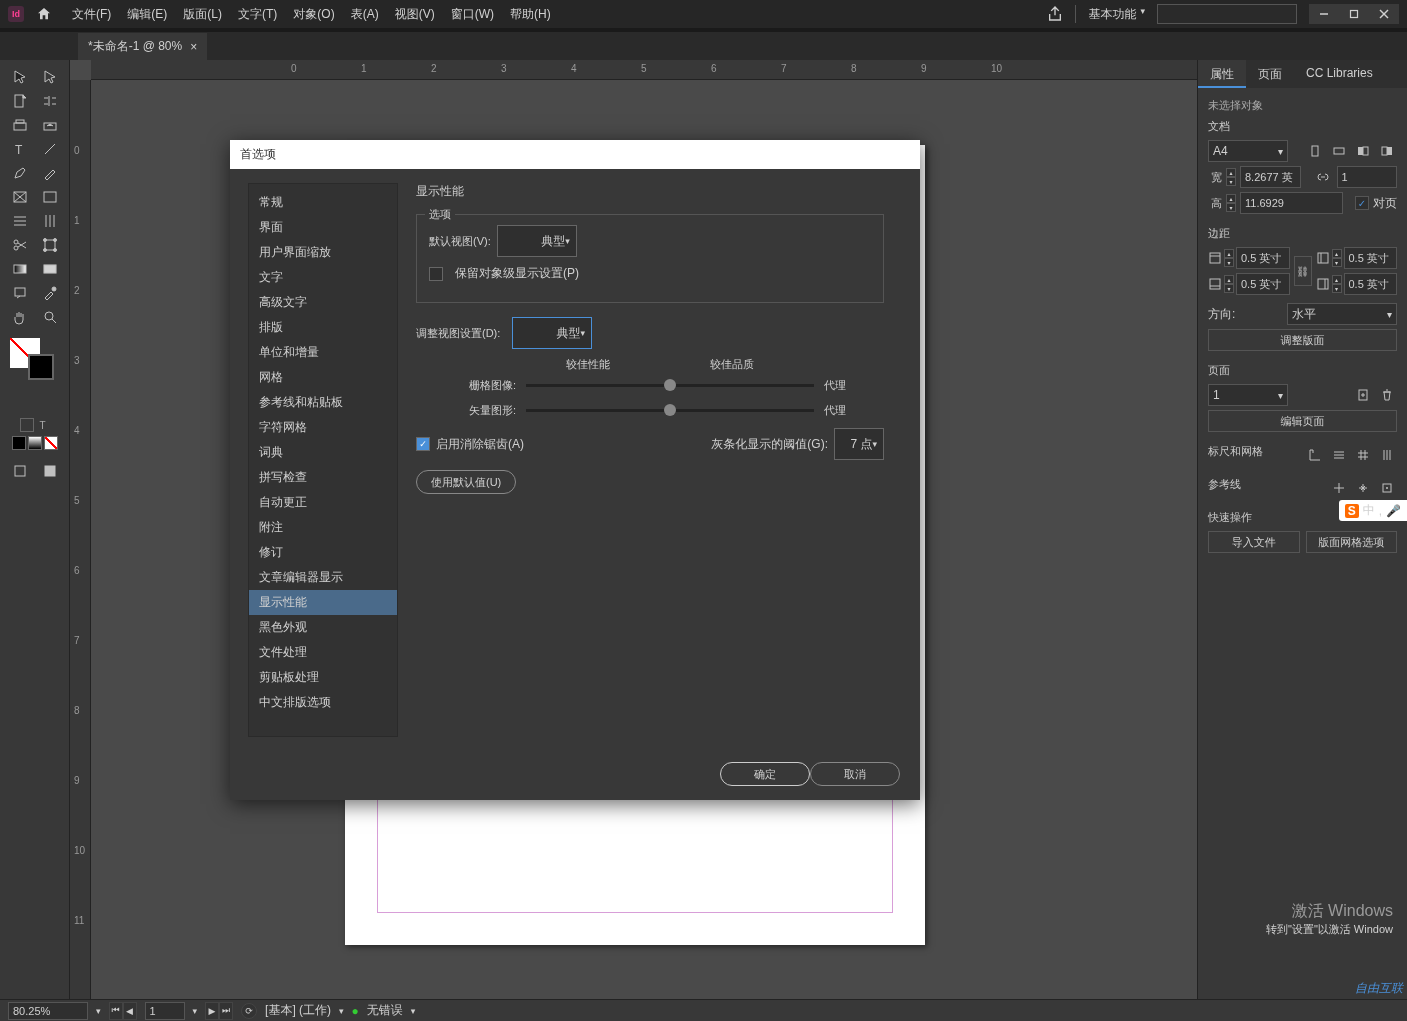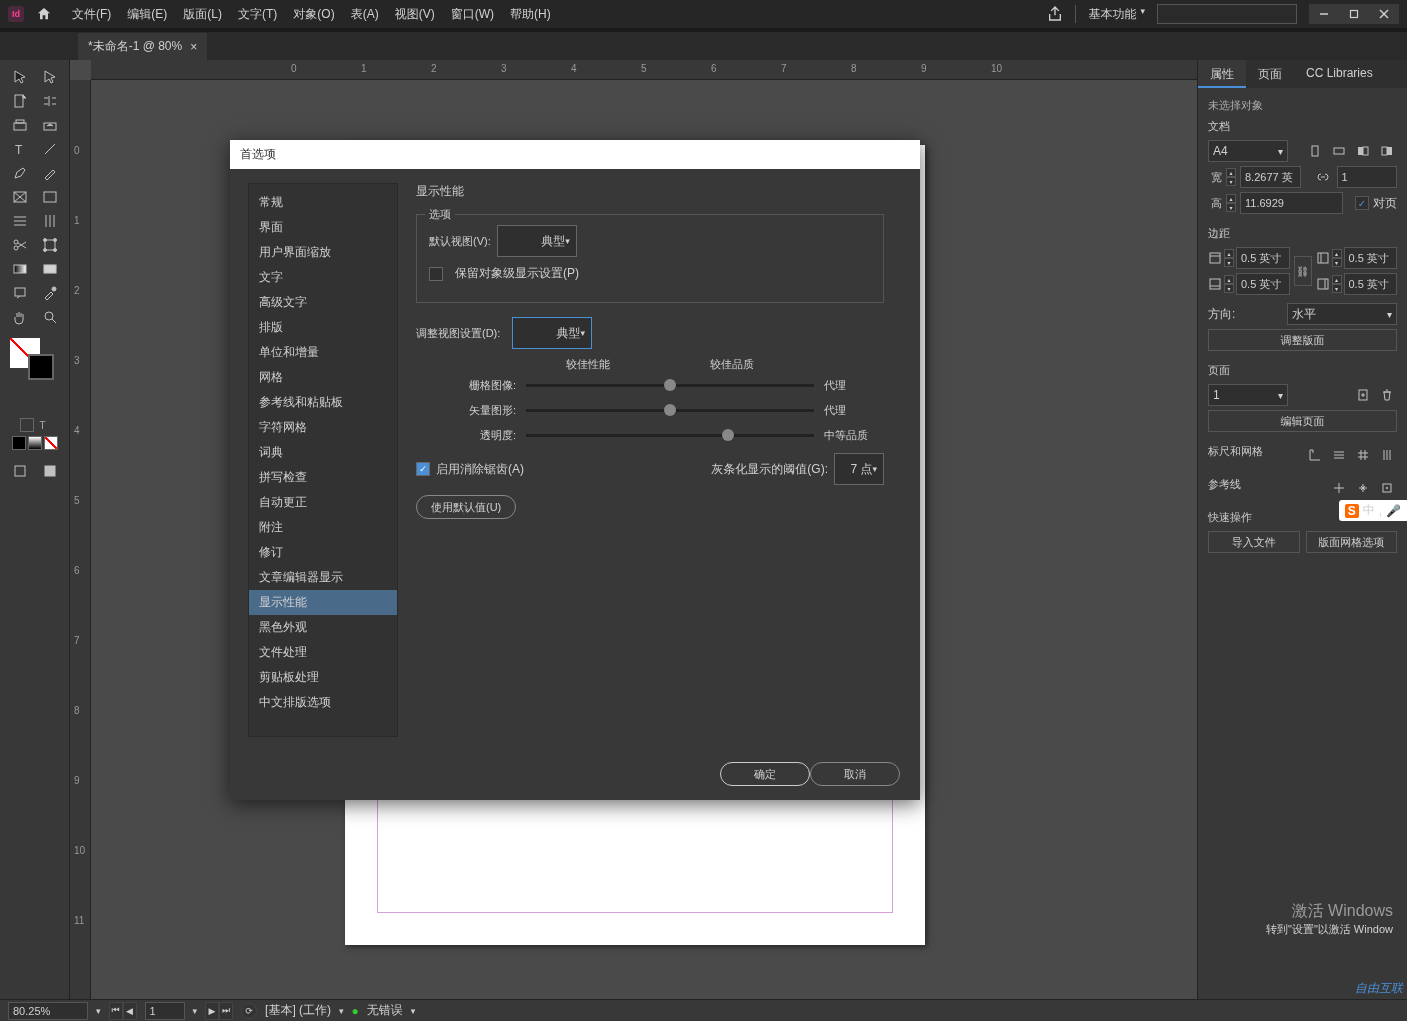--- a/index.html
+++ b/index.html
@@ -664,27 +664,20 @@
             </div>
             <span class="slend">代理</span>
           </div>
           <div class="slider-row">
             <span class="slbl">矢量图形:</span>
             <div class="strack">
               <div class="sthumb" style="left:50%"></div>
             </div>
             <span class="slend">代理</span>
           </div>
-          <div class="slider-row">
-            <span class="slbl">透明度:</span>
-            <div class="strack">
-              <div class="sthumb" style="left:70%"></div>
-            </div>
-            <span class="slend">中等品质</span>
-          </div>
         </div>
       <div style="display:flex;align-items:center;margin-top:10px">
         <span class="fchk on"></span>
           <span>启用消除锯齿(A)</span>
         <span style="margin-left:auto">灰条化显示的阈值(G):</span>
         <div class="fsel" style="width:50px;margin-left:6px">
             <span>7 点</span>
           </div>
       </div>
       <div style="margin-top:10px"><div class="btn-round">使用默认值(U)</div></div>

